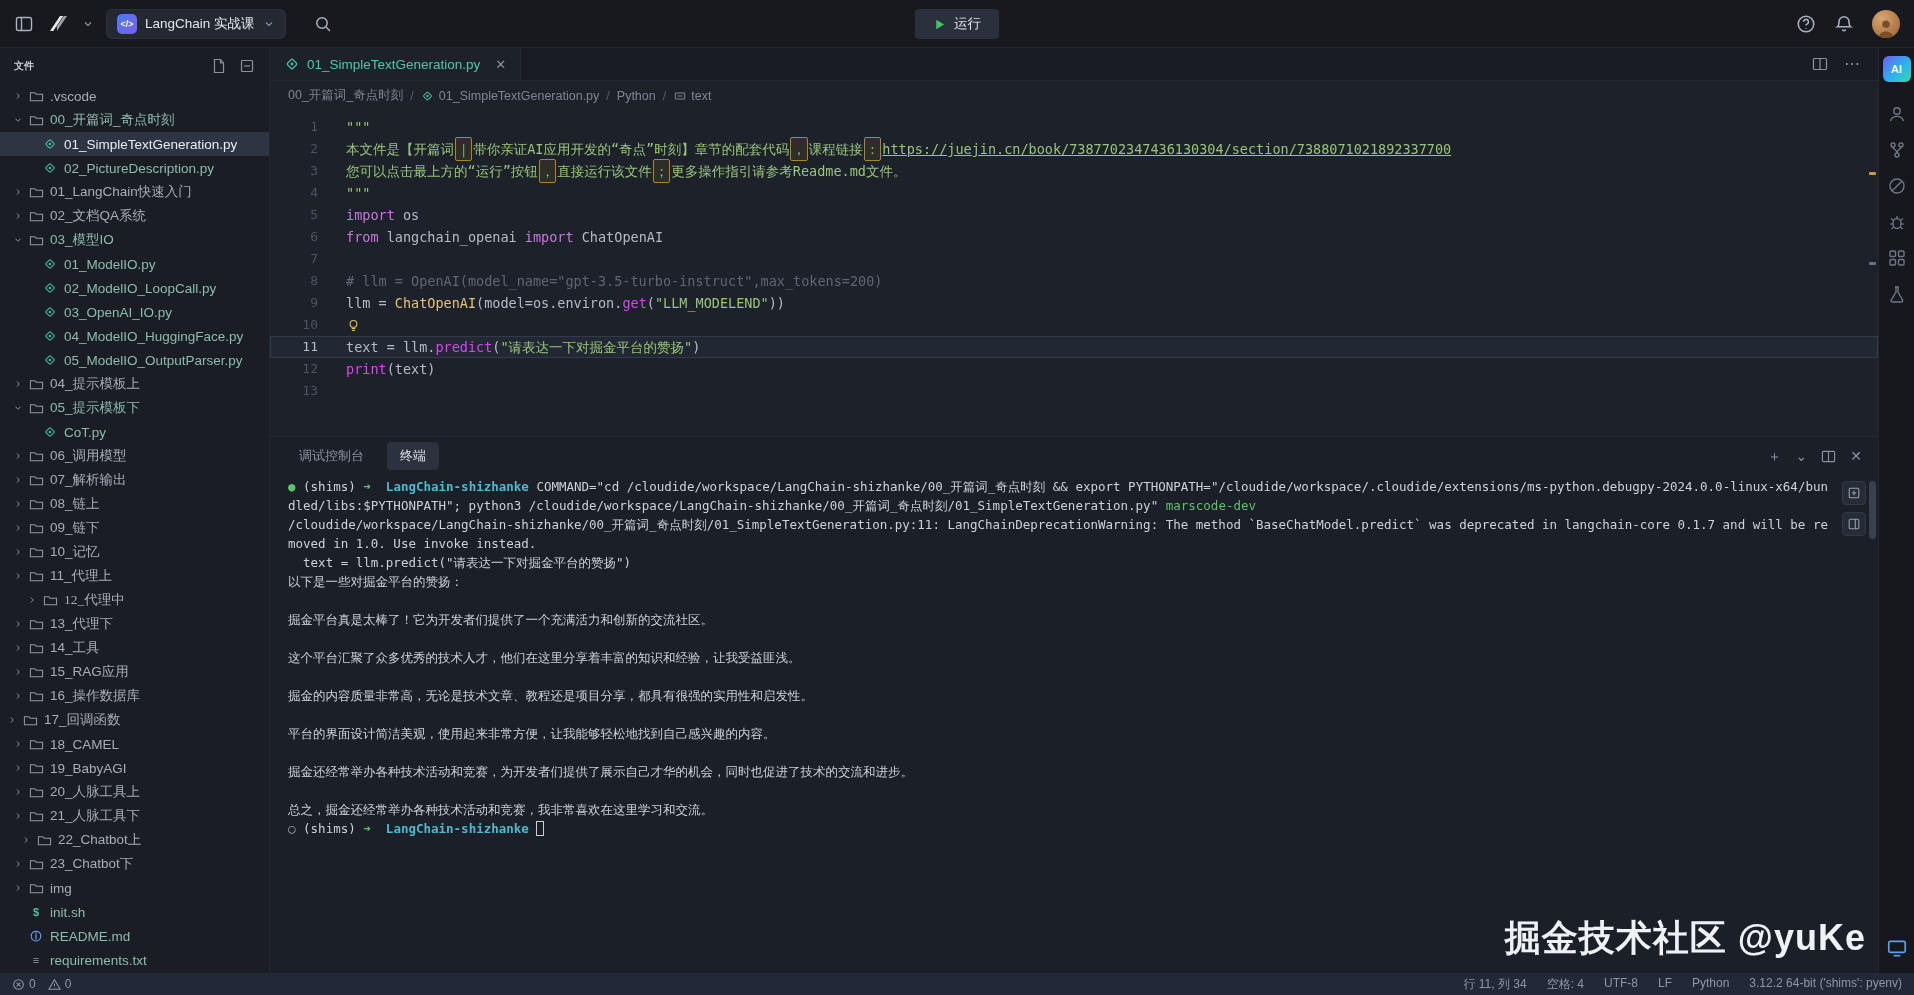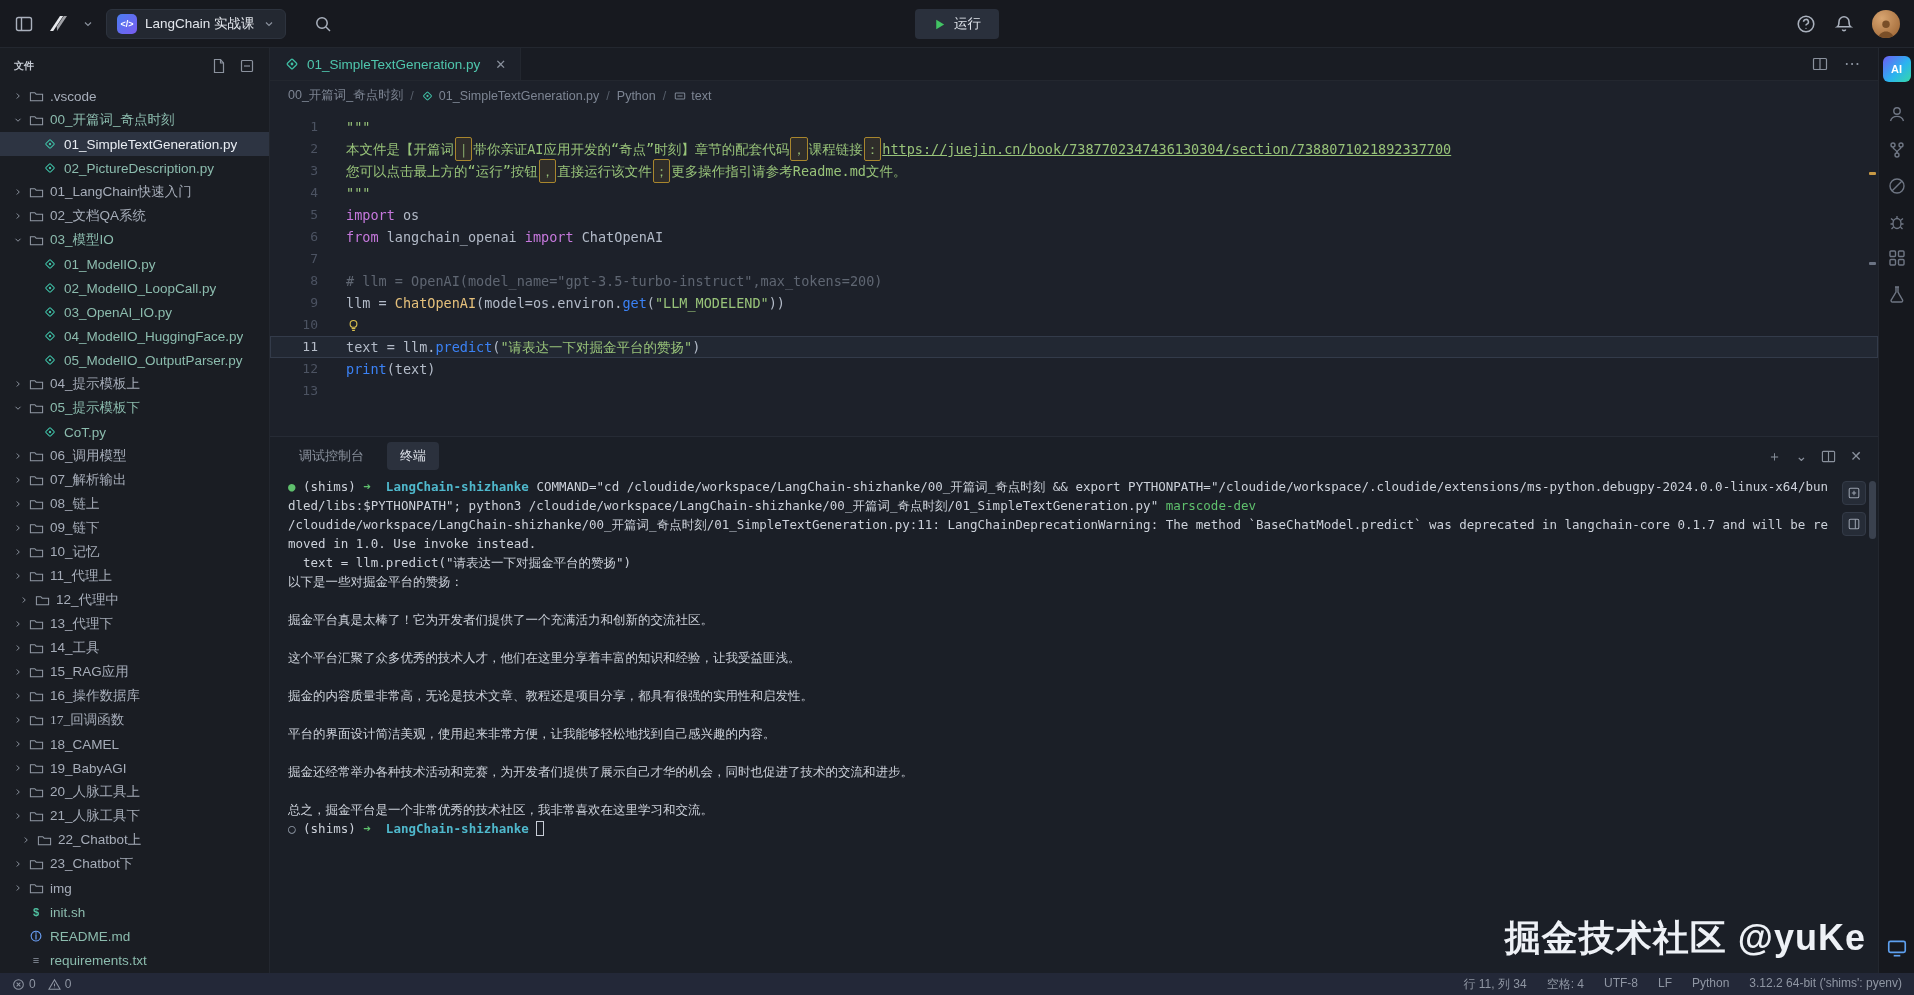--- a/index.html
+++ b/index.html
@@ -67,21 +67,21 @@
   .crumb .ic{width:13px;height:13px;margin:0;}
 
   
   .code-area{height:326px;position:relative;overflow:hidden;flex:none;
     font-family:"DejaVu Sans Mono","Liberation Mono",monospace;font-size:13.5px;line-height:22px;padding-top:6px;}
   .code-row{display:flex;height:22px;position:relative;align-items:center;}
   .code-row.current{background:rgba(120,140,175,0.07);box-shadow:inset 0 0 0 1px #333b4a;}
   .gutter{width:48px;text-align:right;color:#4c5362;flex:none;user-select:none;font-size:13px;}
   .code-row.current .gutter{color:#b6bdc9;}
   .code-content{margin-left:28px;white-space:pre;color:#b3bbc8;display:flex;align-items:center;}
-  .tk-s{color:#98c379;} .tk-k{color:#c678dd;} .tk-c{color:#5f6672;} .tk-f{color:#3b82f6;}
+  .tk-s{color:#98c379;} .tk-k{color:#c678dd;} .tk-c{color:#5f6672;} .tk-f{color:#d946ef;}
   .tk-t{color:#e5c07b;} .tk-p{color:#b3bbc8;}
   .tk-l{color:#98c379;text-decoration:underline;cursor:pointer;}
   .tk-b{color:#98c379;border:1px solid #a8862d;background:rgba(168,134,45,.13);border-radius:2px;padding:0 1px;margin:0 1px;}
   .bulb{width:15px;height:15px;margin-right:4px;cursor:pointer;}
   .overview{position:absolute;top:0;right:0;bottom:0;width:12px;}
   .ov-mark{position:absolute;right:2px;width:7px;height:3px;border-radius:1px;}
 
   
   .panel{flex:1;border-top:1px solid #262b35;background:#1b1f27;display:flex;flex-direction:column;position:relative;min-height:0;}
   .panel-header{height:38px;display:flex;align-items:center;gap:10px;padding:0 16px;flex:none;}
@@ -457,21 +457,21 @@
               <path d="M6 4l4 4-4 4"></path>
             </svg>
           </span>
           <span class="ic fold">
             <svg viewBox="0 0 16 16" width="15" height="15" fill="none" stroke="currentColor" stroke-width="1.1">
               <path d="M1.5 4.5v8h13v-7H7.6L6.2 4H1.5z"></path>
             </svg>
           </span>
           <span class="lbl">11_代理上</span>
         </div>
-        <div class="tree-row" style="padding-left: 16px;">
+        <div class="tree-row" style="padding-left: 24px; font-family: Liberation Serif, serif;">
           <span class="chev">
             <svg viewBox="0 0 16 16" width="10" height="10" fill="none" stroke="currentColor" stroke-width="1.6">
               <path d="M6 4l4 4-4 4"></path>
             </svg>
           </span>
           <span class="ic fold">
             <svg viewBox="0 0 16 16" width="15" height="15" fill="none" stroke="currentColor" stroke-width="1.1">
               <path d="M1.5 4.5v8h13v-7H7.6L6.2 4H1.5z"></path>
             </svg>
           </span>
@@ -522,21 +522,21 @@
               <path d="M6 4l4 4-4 4"></path>
             </svg>
           </span>
           <span class="ic fold">
             <svg viewBox="0 0 16 16" width="15" height="15" fill="none" stroke="currentColor" stroke-width="1.1">
               <path d="M1.5 4.5v8h13v-7H7.6L6.2 4H1.5z"></path>
             </svg>
           </span>
           <span class="lbl">16_操作数据库</span>
         </div>
-        <div class="tree-row" style="padding-left: 10px; font-family: Liberation Serif, serif;">
+        <div class="tree-row" style="padding-left: 4px;">
           <span class="chev">
             <svg viewBox="0 0 16 16" width="10" height="10" fill="none" stroke="currentColor" stroke-width="1.6">
               <path d="M6 4l4 4-4 4"></path>
             </svg>
           </span>
           <span class="ic fold">
             <svg viewBox="0 0 16 16" width="15" height="15" fill="none" stroke="currentColor" stroke-width="1.1">
               <path d="M1.5 4.5v8h13v-7H7.6L6.2 4H1.5z"></path>
             </svg>
           </span>
@@ -794,21 +794,21 @@
           <div class="t-line"><span class="t-fg">掘金平台真是太棒了！它为开发者们提供了一个充满活力和创新的交流社区。</span></div>
           <div class="t-line"></div>
           <div class="t-line"><span class="t-fg">这个平台汇聚了众多优秀的技术人才，他们在这里分享着丰富的知识和经验，让我受益匪浅。</span></div>
           <div class="t-line"></div>
           <div class="t-line"><span class="t-fg">掘金的内容质量非常高，无论是技术文章、教程还是项目分享，都具有很强的实用性和启发性。</span></div>
           <div class="t-line"></div>
           <div class="t-line"><span class="t-fg">平台的界面设计简洁美观，使用起来非常方便，让我能够轻松地找到自己感兴趣的内容。</span></div>
           <div class="t-line"></div>
           <div class="t-line"><span class="t-fg">掘金还经常举办各种技术活动和竞赛，为开发者们提供了展示自己才华的机会，同时也促进了技术的交流和进步。</span></div>
           <div class="t-line"></div>
-          <div class="t-line"><span class="t-fg">总之，掘金平台是一个非常优秀的技术社区，我非常喜欢在这里学习和交流。</span></div>
+          <div class="t-line"><span class="t-fg">总之，掘金还经常举办各种技术活动和竞赛，我非常喜欢在这里学习和交流。</span></div>
           <div class="t-line"><span class="t-dim">○</span><span class="t-fg"> (shims) </span><span class="t-gb">➜</span><span class="t-fg">  </span><span class="t-cy">LangChain-shizhanke</span><span class="t-fg"> </span><span class="t-cur"></span></div>
         </div>
       <div class="float-btns">
         <span class="float-btn">
           <svg viewBox="0 0 16 16" fill="none" stroke="currentColor" stroke-width="1.2">
               <rect x="2.5" y="2.5" width="11" height="11" rx="1.5"></rect>
               <path d="M8 5.5v5M5.5 8h5"></path>
             </svg>
         </span>
         <span class="float-btn">

